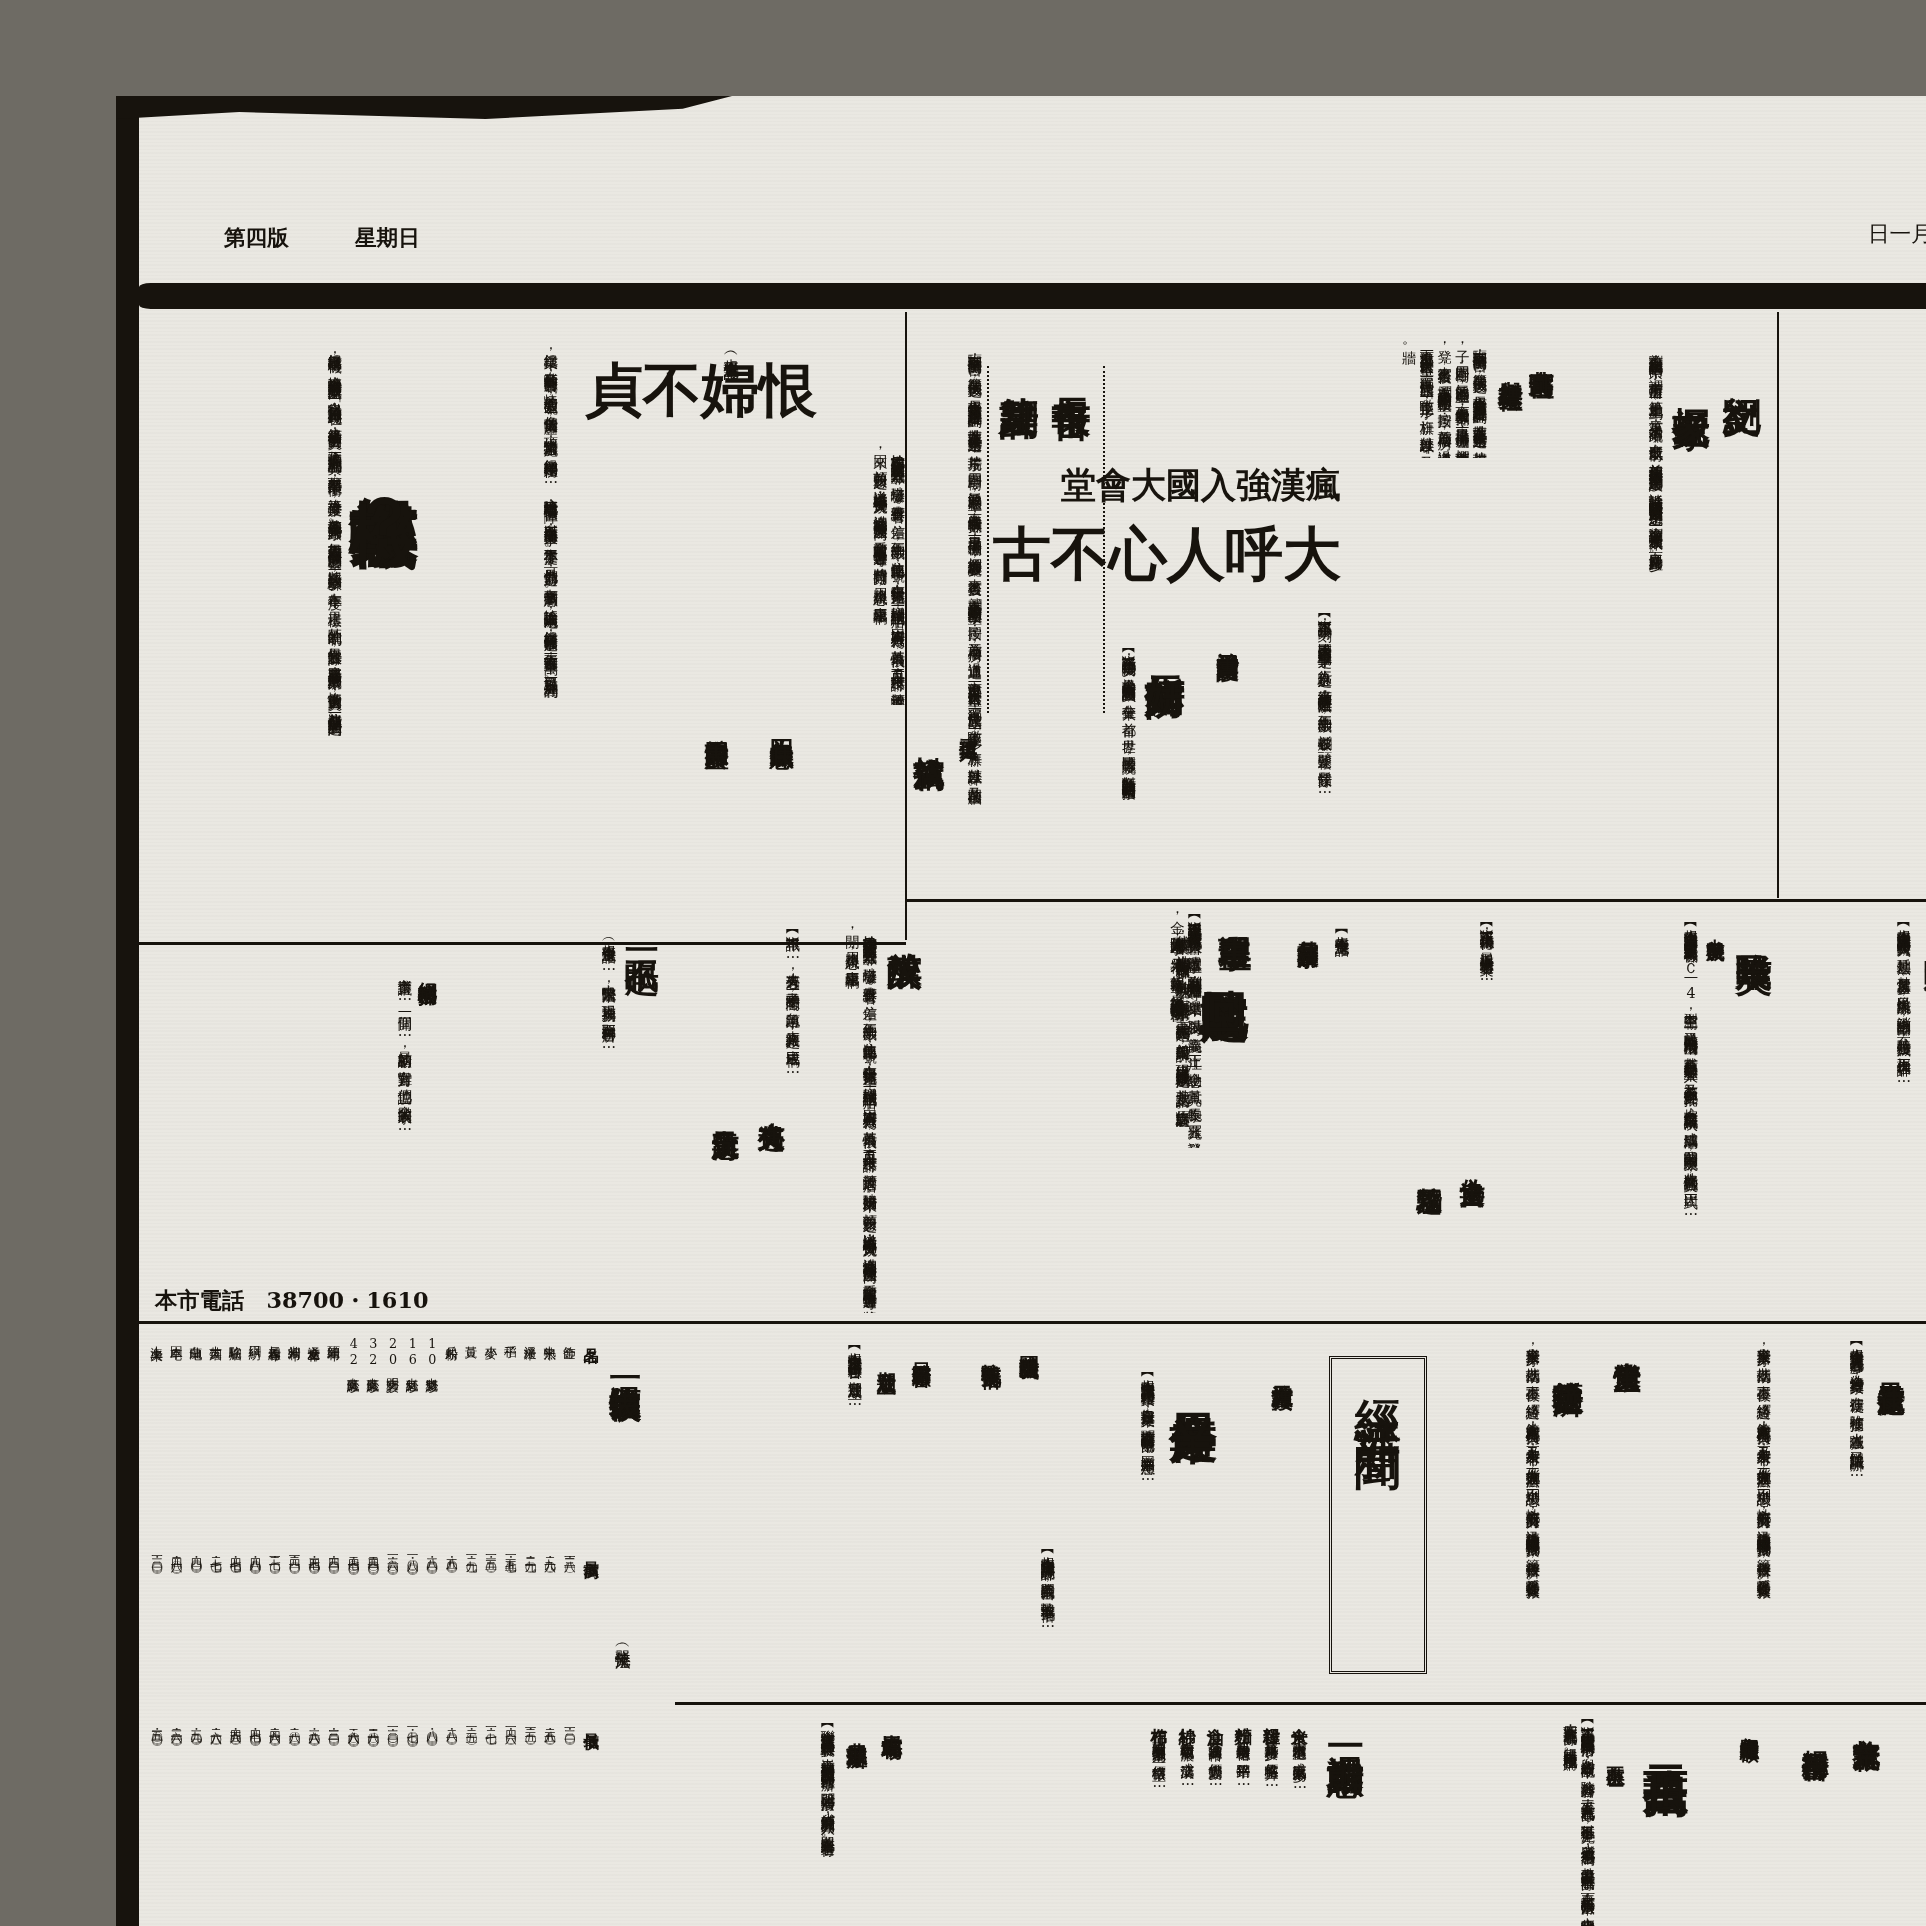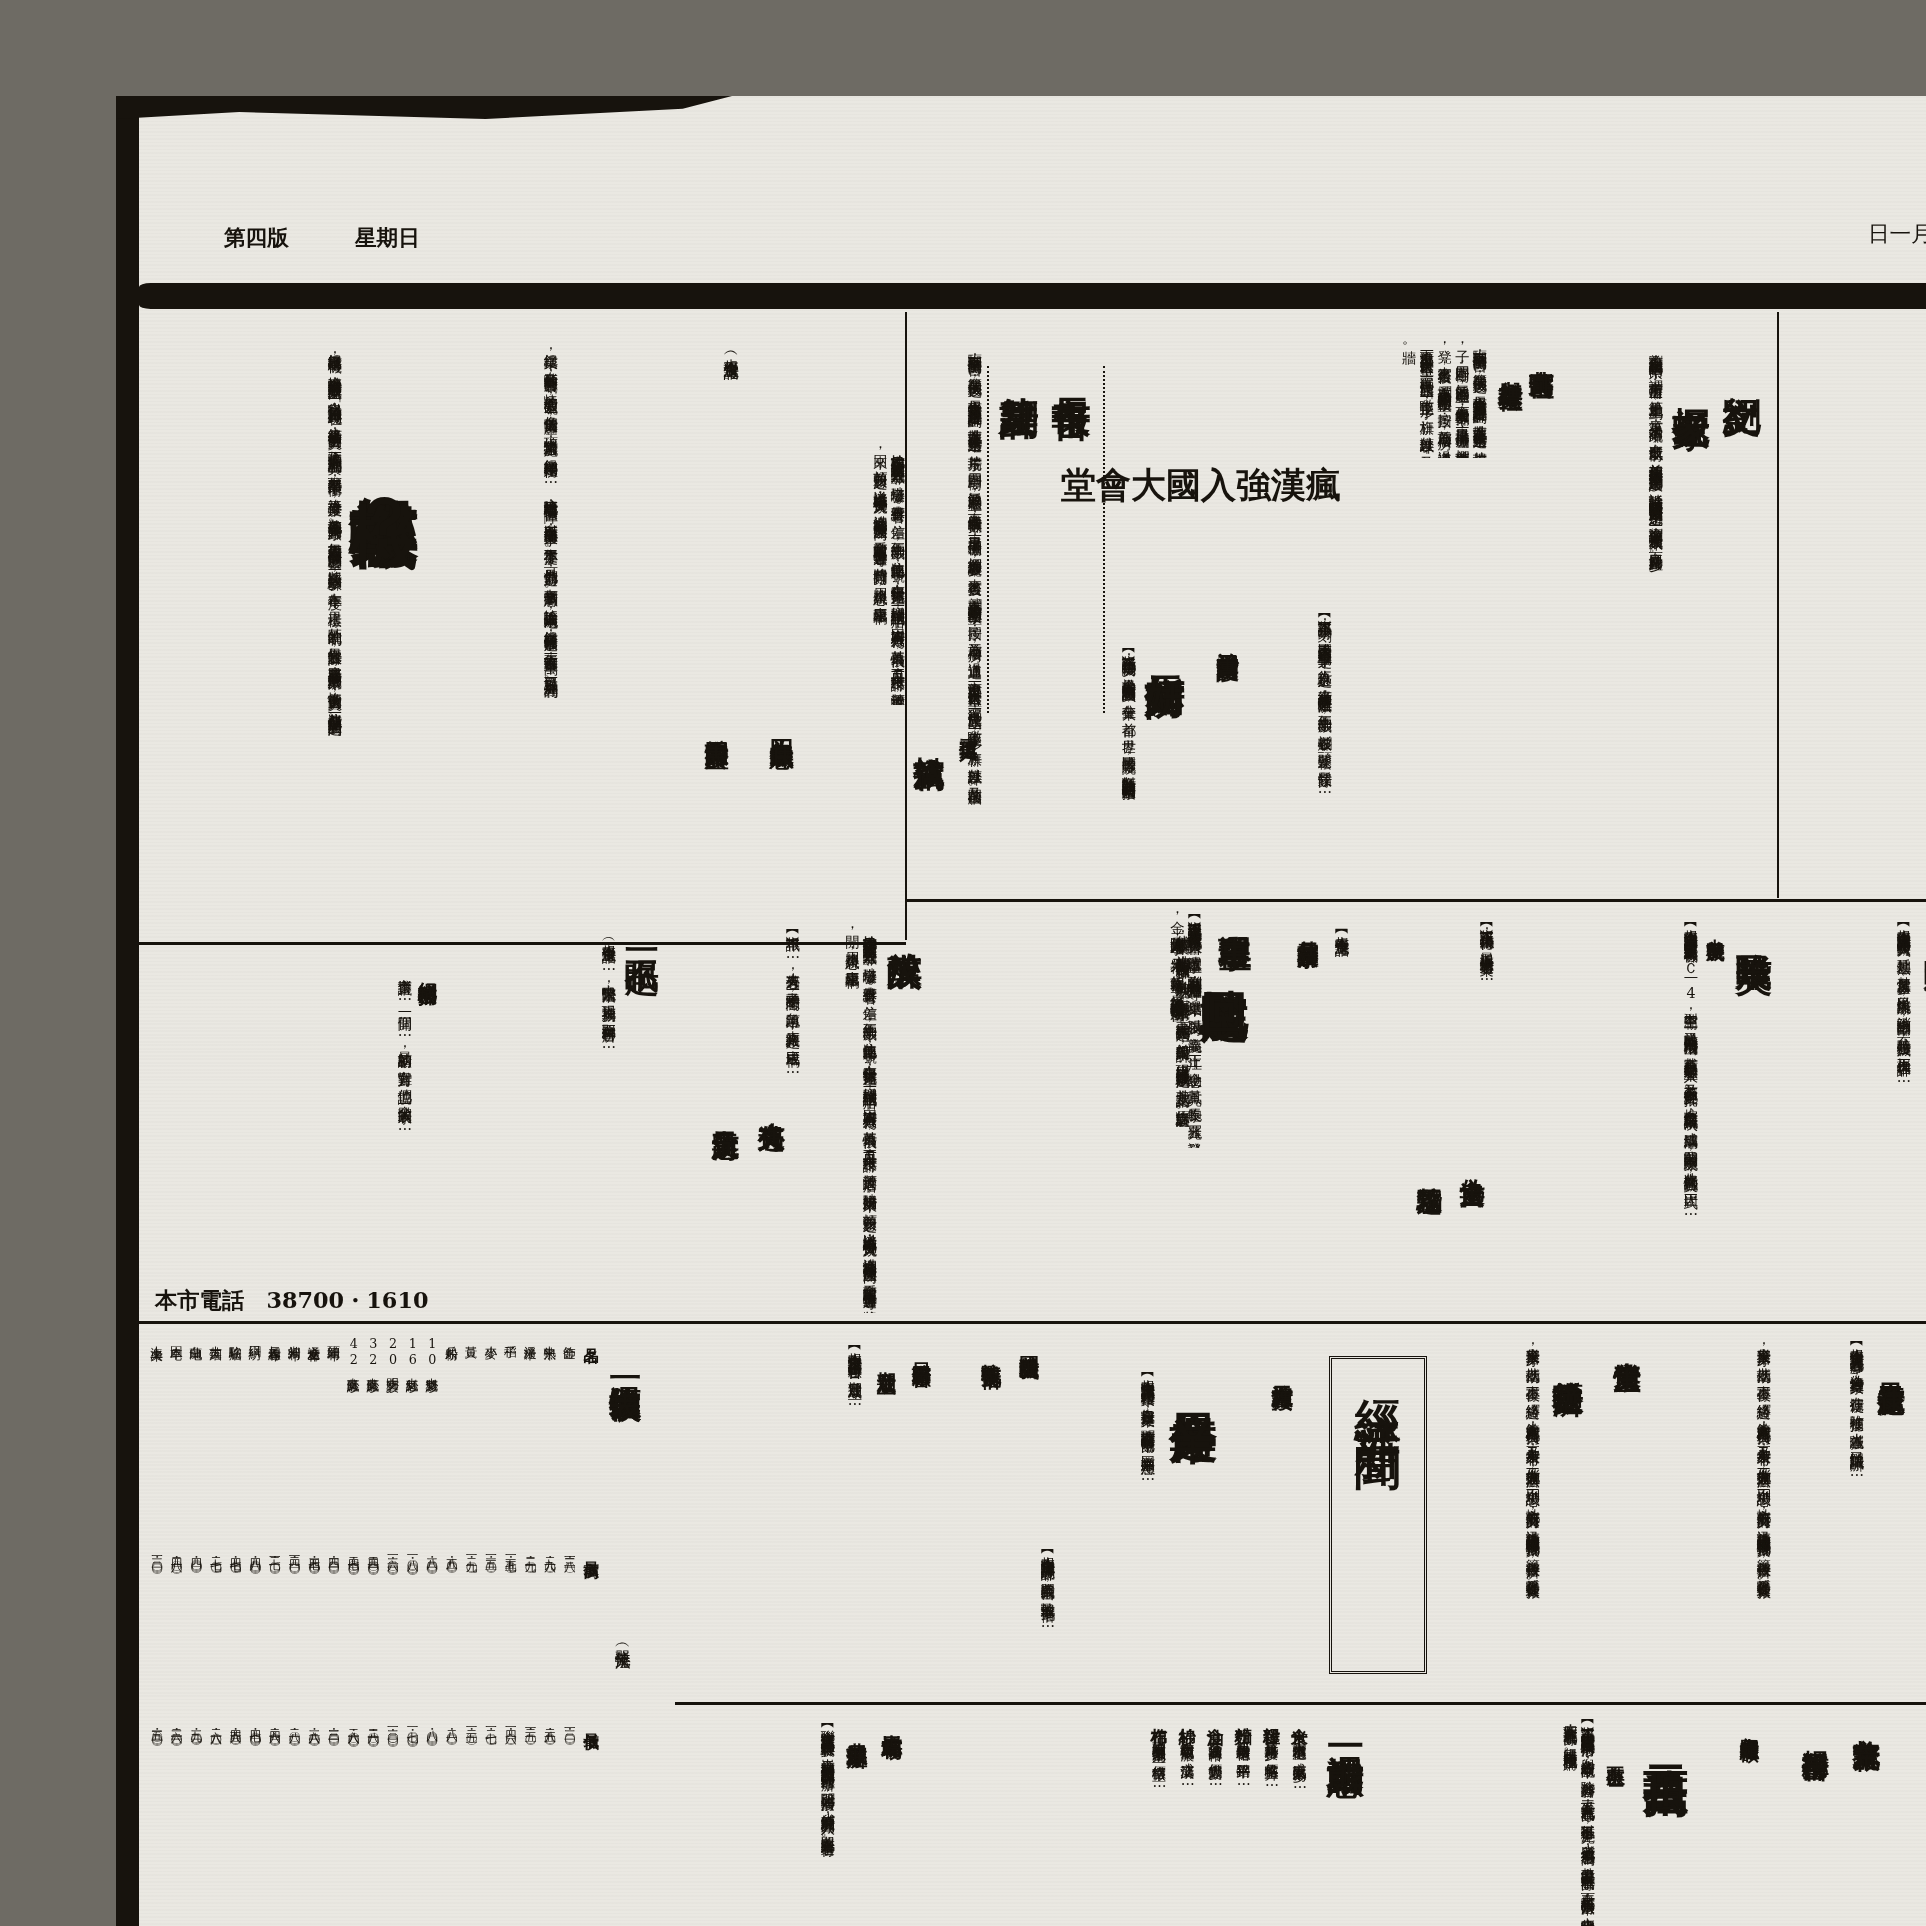--- a/index.html
+++ b/index.html
@@ -44,32 +44,34 @@
     <div class="abs v body" style="left:1452px;top:247px;width:96px;height:539px;">劉前市長紀文在祝詞中頌南京，謂京市當前所需，第一是土地重劃，第二是下水道的疏濬，在未成型以前，並相信沈市長能做得到一個完整都市的建設。談話當時記者詢以在同樣的年歲之後回到本市之感想，劉謂像一個嬰兒逐漸長大成年，而慶幸始於跬步云。</div>
 
     <div class="abs v b" style="left:1410px;top:254px;font-size:25px;height:177px;">萬壽宮舊址</div>
     <div class="abs v b" style="left:1379px;top:266px;font-size:25px;height:177px;">舉行奠基禮</div>
     <div class="abs v body" style="left:1002px;top:243px;width:370px;height:119px;">驅車到白下路的萬壽宮，在簡單的儀式之後，市長報告大會禮堂暨市參議會會址建築計劃。基地在白下路小火瓦巷站東邊，一片荒場子，四圍野樹，氣派的照壁還在，裏面停着大卡車數輛，這里早已搭一個蘆棚，棚前擺着許多板凳，來賓簽名後，就擱在桌上未來大建築物的立體小模型。按圖：前為三層樓房，過道連通，中進為可容一千百人之市民大會堂，單獨矗立一民族館，瞰作一「工」字形，旗杆，外護以草坪，及前圍後牆。</div>
     <div class="abs v b" style="left:932px;top:270px;font-size:39px;height:347px;border-right:2.3px dotted #17130d;padding-right:7px;">市長報告</div>
     <div class="abs v b" style="left:871px;top:270px;font-size:39px;height:347px;border-left:2.3px dotted #17130d;padding-left:7px;">建築計劃</div>
     <div class="abs v body" style="left:828px;top:247px;width:39px;height:578px;">驅車到白下路的萬壽宮，在簡單的儀式之後，市長報告大會禮堂暨市參議會會址建築計劃。基地在白下路小火瓦巷站東邊，一片荒場子，四圍野樹，氣派的照壁還在，裏面停着大卡車數輛，這里早已搭一個蘆棚，棚前擺着許多板凳，來賓簽名後，就擱在桌上未來大建築物的立體小模型。按圖：前為三層樓房，過道連通，中進為可容一千百人之市民大會堂，單獨矗立一民族館，瞰作一「工」字形，旗杆，外護以草坪，及前圍後牆。</div>
 
     <div class="abs rtl b" style="left:932px;top:366px;width:293px;font-size:35px;">瘋漢強入國大會堂</div>
+    <div class="abs rtl b" style="left:871px;top:420px;width:354px;font-size:58px;">大呼人心不古</div>
     <div class="abs v body" style="left:1136px;top:512px;width:81px;height:289px;">【本報訊】今晨十時一刻，國民大會堂門口發生一騷動之事，行人為之駐足，緣有神志未清醒之瘋子蕭桂洪，年約五十餘歲，衣衫破爛，頭髮蓬鬆，鬚長寸餘……</div>
 
     <div class="abs v b" style="left:1098px;top:539px;font-size:22.3px;height:262px;">治安當局召集防護團</div>
     <div class="abs v b" style="left:1025px;top:547px;font-size:40px;height:262px;">指示如何防奸</div>
     <div class="abs v body" style="left:871px;top:547px;width:150px;height:254px;">【本報訊】首都治安機關，於今晨十時召集所屬防護團團員，分在大華，首都，世界，國民等電影院，對奸匪陰謀之防範問題有所指示云。</div>
 
     <div class="abs v b" style="left:1098px;top:813px;font-size:33px;height:231px;">選舉理監事</div>
     <div class="abs v body" style="left:871px;top:813px;width:216px;height:239px;">【本報訊】理髮業職工會於日前在秦淮大戲院舉行會員大會，改選理監事，當到有關各機關長官蒞臨指導，選舉結果，以張長河，高義龍，王正江，金懋功，黃鳳亮，鮑長泰，羅兆云，談發金，陳長隱九人為理事，吳元祿，胡錦喜為監事，最後並討論今後會務改進事項始散會。</div>
     <div class="abs v b" style="left:840px;top:628px;font-size:18.5px;height:173px;">三位退伍軍人</div>
     <div class="abs v b" style="left:794px;top:636px;font-size:31px;height:173px;">扒竊就擒</div>
 
     <div class="abs v" style="left:605px;top:250px;font-size:15.4px;height:177px;">（本報今晨上海電話）</div>
+    <div class="abs rtl b" style="left:462px;top:256px;width:239px;font-size:58px;">恨婦不貞</div>
     <div class="abs v body" style="left:451px;top:347px;width:339px;height:262px;">地檢處昨日下午初度偵查一離奇之「公共危險」罪，殊堪發噱。緣有黃雲奇者，信差，年約五十餘歲，住迪化中路三〇二號，在中央銀行充當信差，姘婦開一梅記烟紙店，因姘婦有不貞行為，黃甚為憤恨，五月二十六日夜十一時許，黃酒醉返店，時姘婦仍未回來，頓萌自殺之念，遂以油紙碎布等物引火焚燒，濃烟透於亭子間住戶喬汝嘉屋內，喬驚起叫醒樓上下房客青士連等，將黃門打開，用水將火燒息，幸未釀巨禍。</div>
     <div class="abs v b" style="left:651px;top:624px;font-size:24px;height:216px;">因為人生太無意味</div>
     <div class="abs v b" style="left:586px;top:624px;font-size:24px;height:216px;">希望大家同歸於盡</div>
 
     <div class="abs v body" style="left:351px;top:247px;width:92px;height:593px;">銀樓業，在畸形的商業社會裏，捧着的「金」飯碗，像一個晴天霹靂，「十項經濟緊急措施」，銀樓業開始徬徨……暗暗地給銀樓業有了一個保障，所以這次午節前停業一事，亦隻字不提了。可見他們對前途，有相當的滿意了。據說除去京滬兩地，銀樓業黃金已照常收進，每兩收進一百四五十萬，還數目加上一二分利潤。</div>
     <div class="abs v b" style="left:231px;top:347px;font-size:69px;height:501px;line-height:1.1;">銀樓業有轉機？</div>
     <div class="abs v body" style="left:31px;top:247px;width:196px;height:593px;">銀樓業已有了轉機，這轉機自然附着在經濟政策上面，自從「緊急措施」實行到現在，終算仍舊准予飾金的買賣，收進的價加上一點利潤和工資，然而營業不能平衡，終於再度停業，各地代表希望大家同歸一致。如果政府當局再沒有一個滿意的答覆，將採取一致的步驟，在本年度，果這樣，外匯的統制，無異宣告解除，已將要修正整個的經濟政策，恢復黃金的買賣，這些似僅是一個時間上的問題。</div>
 
     <div class="abs rule" style="left:23px;top:846px;width:767px;height:3.1px;"></div>
     <div class="abs rule" style="left:790px;top:803px;width:1229px;height:3.1px;"></div>

